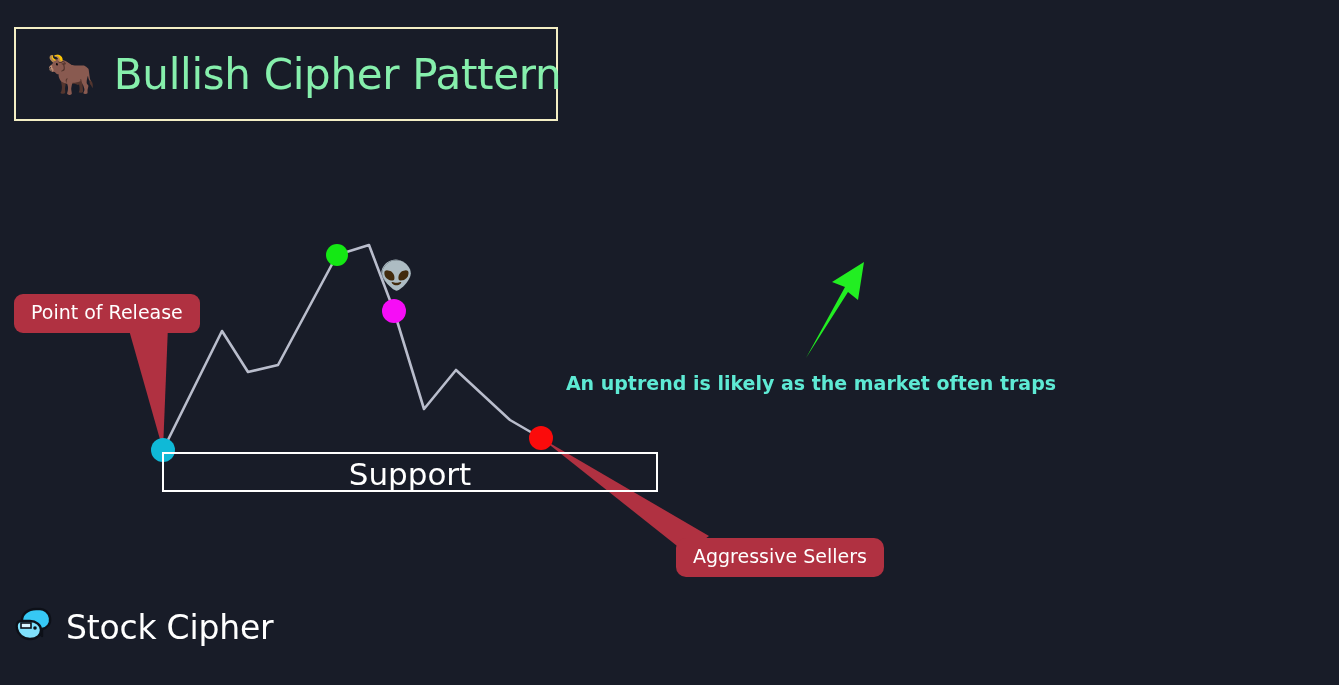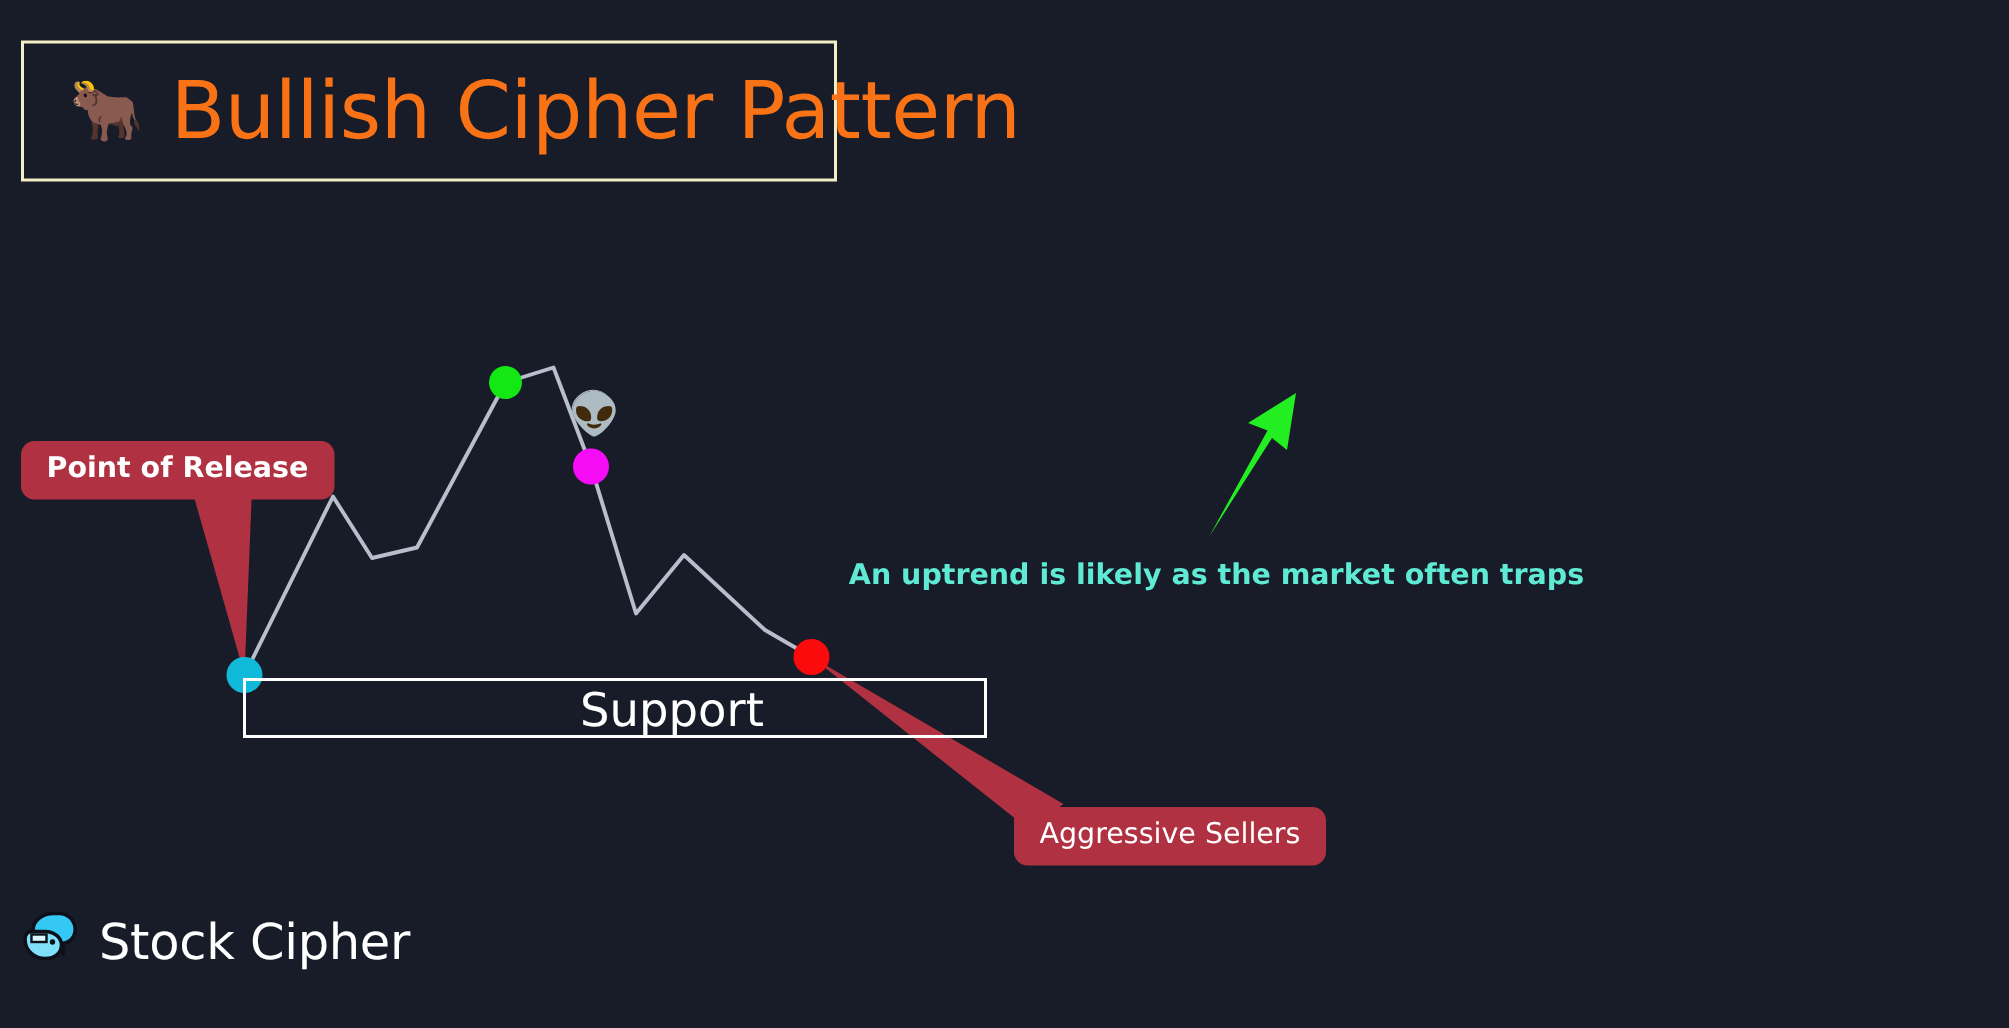--- a/index.html
+++ b/index.html
@@ -28,22 +28,22 @@
     align-items: center;
     padding-left: 30px;
   }
   #title-emoji {
     font-size: 40px;
     line-height: 1;
     margin-right: 18px;
     filter: saturate(1.1);
   }
   #title-text {
-    color: #f97316;
-    font-size: 53px;
+    color: #86efac;
+    font-size: 42px;
     font-weight: 400;
     letter-spacing: -0.3px;
     white-space: nowrap;
   }
 
   
   #chart-svg {
     position: absolute;
     left: 0;
     top: 0;
@@ -61,25 +61,25 @@
     font-size: 19px;
     font-weight: 400;
     padding: 9px 17px 11px 17px;
     white-space: nowrap;
     line-height: 1;
     z-index: 5;
   }
   #callout-point-of-release {
     left: 14px;
     top: 294px;
-    font-weight: bold;
   }
   #callout-aggressive-sellers {
     left: 676px;
     top: 538px;
+    border-radius: 10px;
   }
 
   
   #support-box {
     position: absolute;
     left: 162px;
     top: 452px;
     width: 496px;
     height: 40px;
     border: 2px solid #ffffff;
@@ -93,21 +93,20 @@
     width: 496px;
     height: 40px;
     display: flex;
     align-items: center;
     justify-content: center;
     color: #ffffff;
     font-size: 31px;
     line-height: 1;
     z-index: 4;
     transform: translateY(2px);
-    padding-left: 38px;
   }
 
   
   .marker-emoji {
     position: absolute;
     font-size: 28px;
     line-height: 1;
     z-index: 6;
   }
   #alien-marker {

